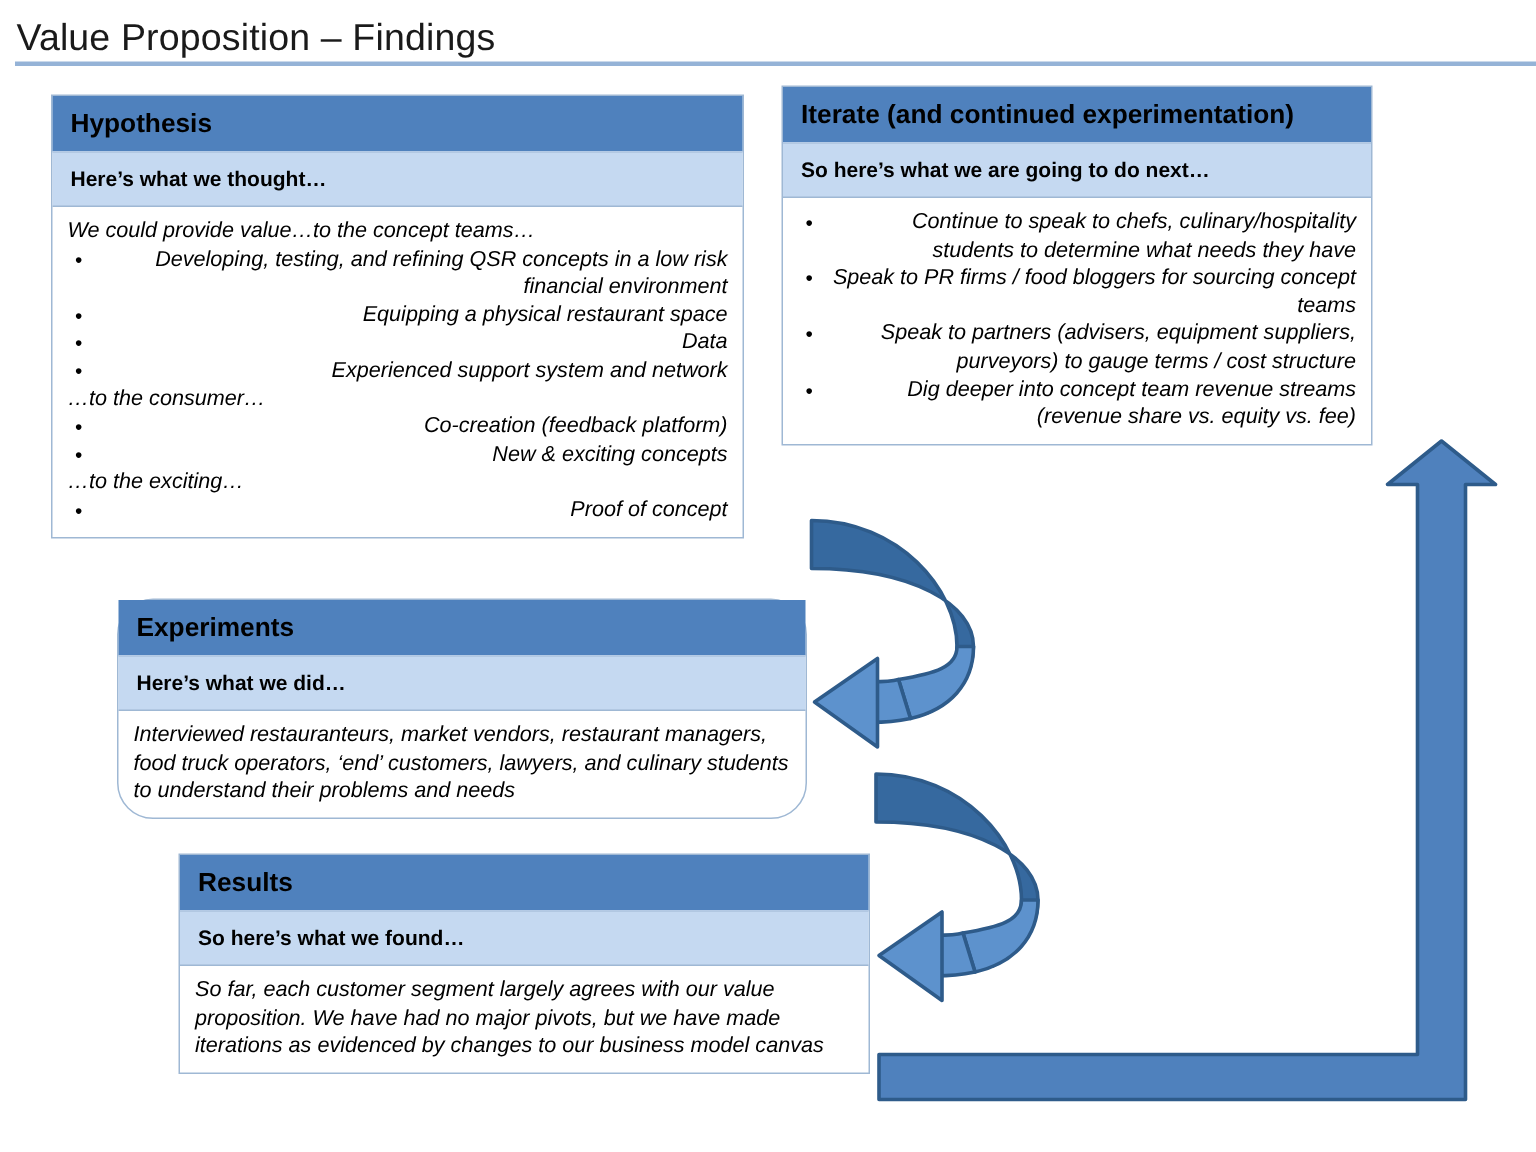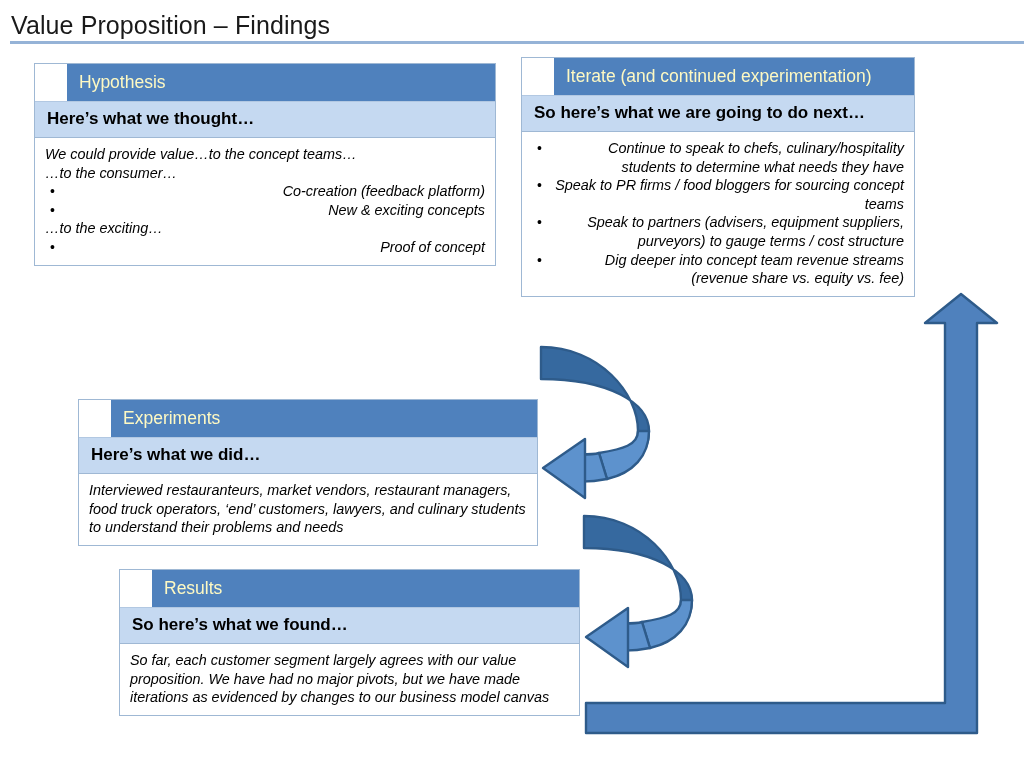--- a/index.html
+++ b/index.html
@@ -39,35 +39,34 @@
 
   
   .panel {
     position: absolute;
     box-sizing: border-box;
     border: 1px solid #9fb8d4;
     background: #ffffff;
   }
   .panel-header {
     background: #4f81bd;
-    color: #fef9c3;
-    font-weight: normal;
+    color: #000000;
+    font-weight: bold;
     font-size: 17.5px;
     line-height: 20px;
     padding: 8px 12px 9px 12px;
     box-sizing: border-box;
     white-space: nowrap;
     overflow: hidden;
-    margin-left: 32px;
   }
   .panel-sub {
     background: #c5d9f1;
     color: #000000;
     font-weight: bold;
-    font-size: 17px;
+    font-size: 14px;
     line-height: 20px;
     padding: 7px 12px 8px 12px;
     box-sizing: border-box;
     border-top: 1px solid #b2c8e2;
     border-bottom: 1px solid #9fb8d4;
     white-space: nowrap;
     overflow: hidden;
   }
   .panel-body {
     padding: 7px 10px 8px 10px;
@@ -101,21 +100,21 @@
     font-size: 14px;
     line-height: 18.6px;
   }
   .para {
     margin: 0;
   }
 
   
   #panel-hypothesis { left: 34px;  top: 63px;  width: 462px; }
   #panel-iterate    { left: 521px; top: 57px;  width: 394px; }
-  #panel-experiments{ left: 78px;  top: 399px; width: 460px; }
+  #panel-experiments{ left: 78px;  top: 399px; width: 460px; border-radius: 24px; }
   #panel-results    { left: 119px; top: 569px; width: 461px; }
 
   
   #arrows {
     position: absolute;
     left: 0; top: 0;
     width: 1024px;
     height: 768px;
     pointer-events: none;
   }
@@ -124,20 +123,26 @@
 <body>
 
 <div id="slide-title">Value Proposition – Findings</div>
 <div id="title-rule"></div>
 
 <div class="panel" id="panel-hypothesis">
   <div class="panel-header">Hypothesis</div>
   <div class="panel-sub">Here’s what we thought…</div>
   <div class="panel-body">
     <div class="plain-line">We could provide value…to the concept teams…</div>
+    <ul class="bullets">
+      <li>Developing, testing, and refining QSR concepts in a low risk financial environment</li>
+      <li>Equipping a physical restaurant space</li>
+      <li>Data</li>
+      <li>Experienced support system and network</li>
+    </ul>
     <div class="plain-line">…to the consumer…</div>
     <ul class="bullets">
       <li>Co-creation (feedback platform)</li>
       <li>New &amp; exciting concepts</li>
     </ul>
     <div class="plain-line">…to the exciting…</div>
     <ul class="bullets">
       <li>Proof of concept</li>
     </ul>
   </div>

